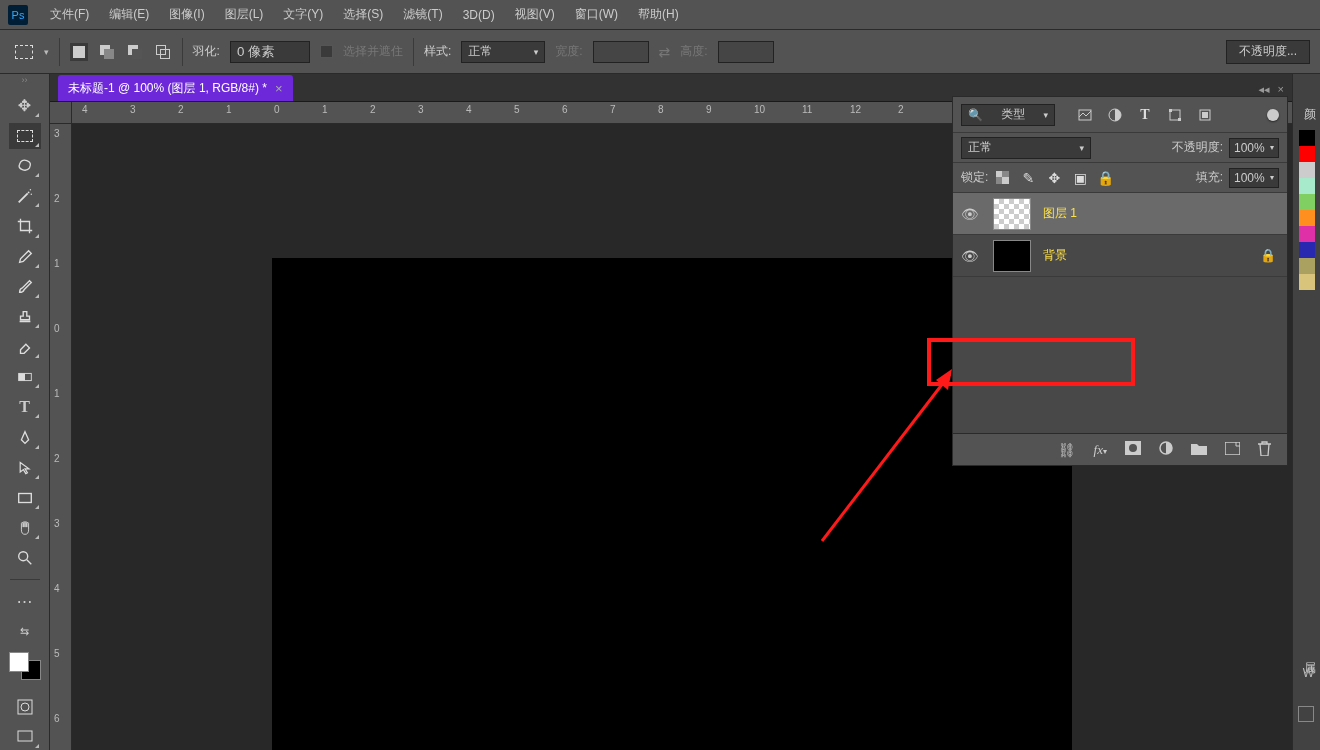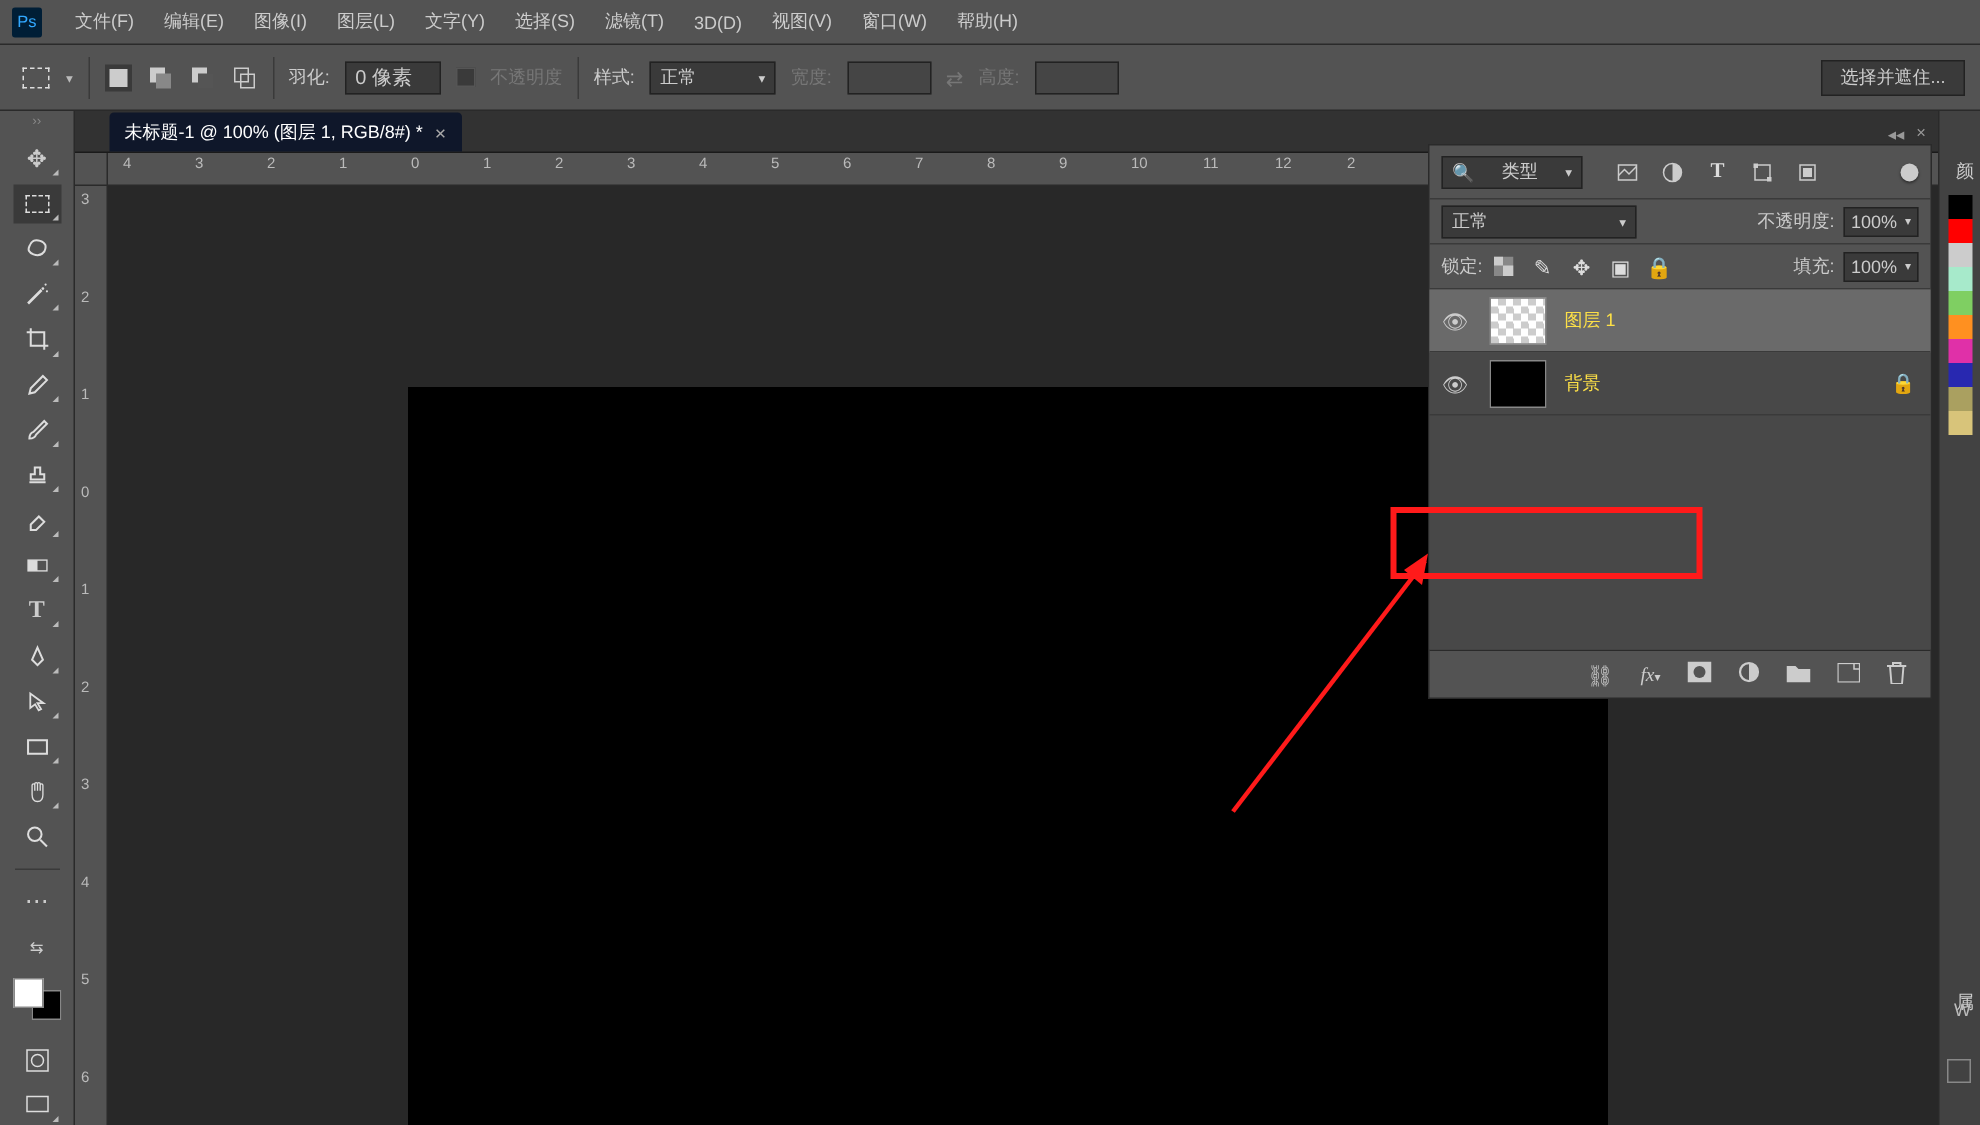--- a/index.html
+++ b/index.html
@@ -21,21 +21,21 @@
 .sq-fill { width:12px; height:12px; background:#ccc; }
 .sq-stack { position:relative; width:14px; height:14px; }
 .sq-stack .a{ position:absolute; width:10px; height:10px; background:#ccc; top:0; left:0;}
 .sq-stack .b{ position:absolute; width:10px; height:10px; background:#888; bottom:0; right:0;}
 .sq-stack.sub .b{background:#555;}
 .sq-inter{position:relative;width:14px;height:14px;}
 .sq-inter .a{position:absolute;width:10px;height:10px;border:1px solid #ccc;top:0;left:0;}
 .sq-inter .b{position:absolute;width:10px;height:10px;border:1px solid #ccc;bottom:0;right:0;}
 .opt-label { color:#ccc; }
 .opt-label.dim { color:#777; }
-.opt-input { background:#3a3a3a; border:1px solid #222; color:#ccc; height:22px; padding:0 6px; width:64px; }
+.opt-input { background:#3a3a3a; border:1px solid #222; color:#ccc; height:22px; padding:0 6px; width:80px; }
 .opt-select { background:#3a3a3a; border:1px solid #222; color:#ccc; height:22px; padding:0 6px; width:84px; display:flex; align-items:center; justify-content:space-between; }
 .opt-btn { background:#3a3a3a; border:1px solid #222; color:#ccc; height:24px; padding:0 12px; display:flex; align-items:center; }
 .checkbox { width:13px; height:13px; border:1px solid #555; background:#3a3a3a; display:inline-block; }
 .swap-icon { color:#777; font-size:14px; }
 
 
 .main { position:absolute; top:74px; left:0; right:0; bottom:0; display:flex; }
 
 
 .toolbar { width:50px; background:#535353; display:flex; flex-direction:column; align-items:center; padding-top:6px; gap:4px; border-right:1px solid #2a2a2a; position:relative; }
@@ -43,21 +43,21 @@
 .tool { width:32px; height:30px; display:flex; align-items:center; justify-content:center; cursor:pointer; position:relative; font-size:16px; }
 .tool.sel { background:#3a3a3a; }
 .tool .tri { position:absolute; right:2px; bottom:2px; width:0; height:0; border-left:4px solid transparent; border-bottom:4px solid #bbb; }
 .color-swatch { width:32px; height:32px; position:relative; margin-top:4px; }
 .color-swatch .fg { position:absolute; width:20px; height:20px; background:#fff; border:1px solid #888; top:0; left:0; z-index:2;}
 .color-swatch .bg { position:absolute; width:20px; height:20px; background:#000; border:1px solid #888; bottom:0; right:0;}
 
 
 .docarea { flex:1; background:#252525; display:flex; flex-direction:column; position:relative; }
 .tabbar { height:28px; background:#323232; display:flex; align-items:flex-end; padding-left:8px; border-bottom:1px solid #1a1a1a; }
-.doctab { background:#0f172a; height:26px; padding:0 10px; display:flex; align-items:center; gap:8px; border-top-left-radius:3px; border-top-right-radius:3px; color:#fff;margin-left:15px;}
+.doctab { background:#6d28d9; height:26px; padding:0 10px; display:flex; align-items:center; gap:8px; border-top-left-radius:3px; border-top-right-radius:3px; color:#fff;}
 .doctab .x { color:#aaa; font-size:13px; }
 .doc-wrap { flex:1; position:relative; overflow:hidden; }
 .ruler-h { position:absolute; top:0; left:22px; right:0; height:22px; background:#535353; border-bottom:1px solid #2a2a2a; overflow:hidden; }
 .ruler-v { position:absolute; top:22px; left:0; width:22px; bottom:0; background:#535353; border-right:1px solid #2a2a2a; overflow:hidden; }
 .ruler-c { position:absolute; top:0; left:0; width:22px; height:22px; background:#535353; border-right:1px solid #2a2a2a; border-bottom:1px solid #2a2a2a;}
 .canvas-zone { position:absolute; top:22px; left:22px; right:0; bottom:0; background:#282828; }
 .canvas { position:absolute; left:200px; top:134px; width:800px; height:560px; background:#000; }
 .tick{position:absolute;color:#bbb;font-size:10px;}
 .ruler-h .tick{top:2px;}
 .ruler-v .tick{left:4px;}
@@ -144,34 +144,34 @@
   <div class="opt-mode">
       <div class="sq-inter">
         <div class="a"></div>
         <div class="b"></div>
       </div>
     </div>
   <div class="divider"></div>
   <span class="opt-label">羽化:</span>
   <input class="opt-input" value="0 像素" style="">
   <span class="checkbox"></span>
-  <span class="opt-label dim">不透明度</span>
+  <span class="opt-label dim">选择并遮住</span>
   <div class="divider"></div>
   <span class="opt-label">样式:</span>
   <div class="opt-select">
       <span>正常</span>
       <span style="font-size:9px;">▾</span>
     </div>
   <span class="opt-label dim">宽度:</span>
   <input class="opt-input" style="width: 56px; background: rgb(69, 69, 69);" disabled="">
   <span class="swap-icon">⇄</span>
   <span class="opt-label dim">高度:</span>
   <input class="opt-input" style="width: 56px; background: rgb(69, 69, 69);" disabled="">
   <div style="flex:1"></div>
-  <div class="opt-btn">选择并遮住...</div>
+  <div class="opt-btn">不透明度...</div>
 </div>
 
 <div class="main">
 
   <div class="toolbar">
     <div class="grip">››</div>
     <div style="height:10px;"></div>
     <div class="tool">✥<span class="tri"></span></div>
     <div class="tool sel">
         <div class="rect-sel" style="width:16px;height:12px;"></div>

